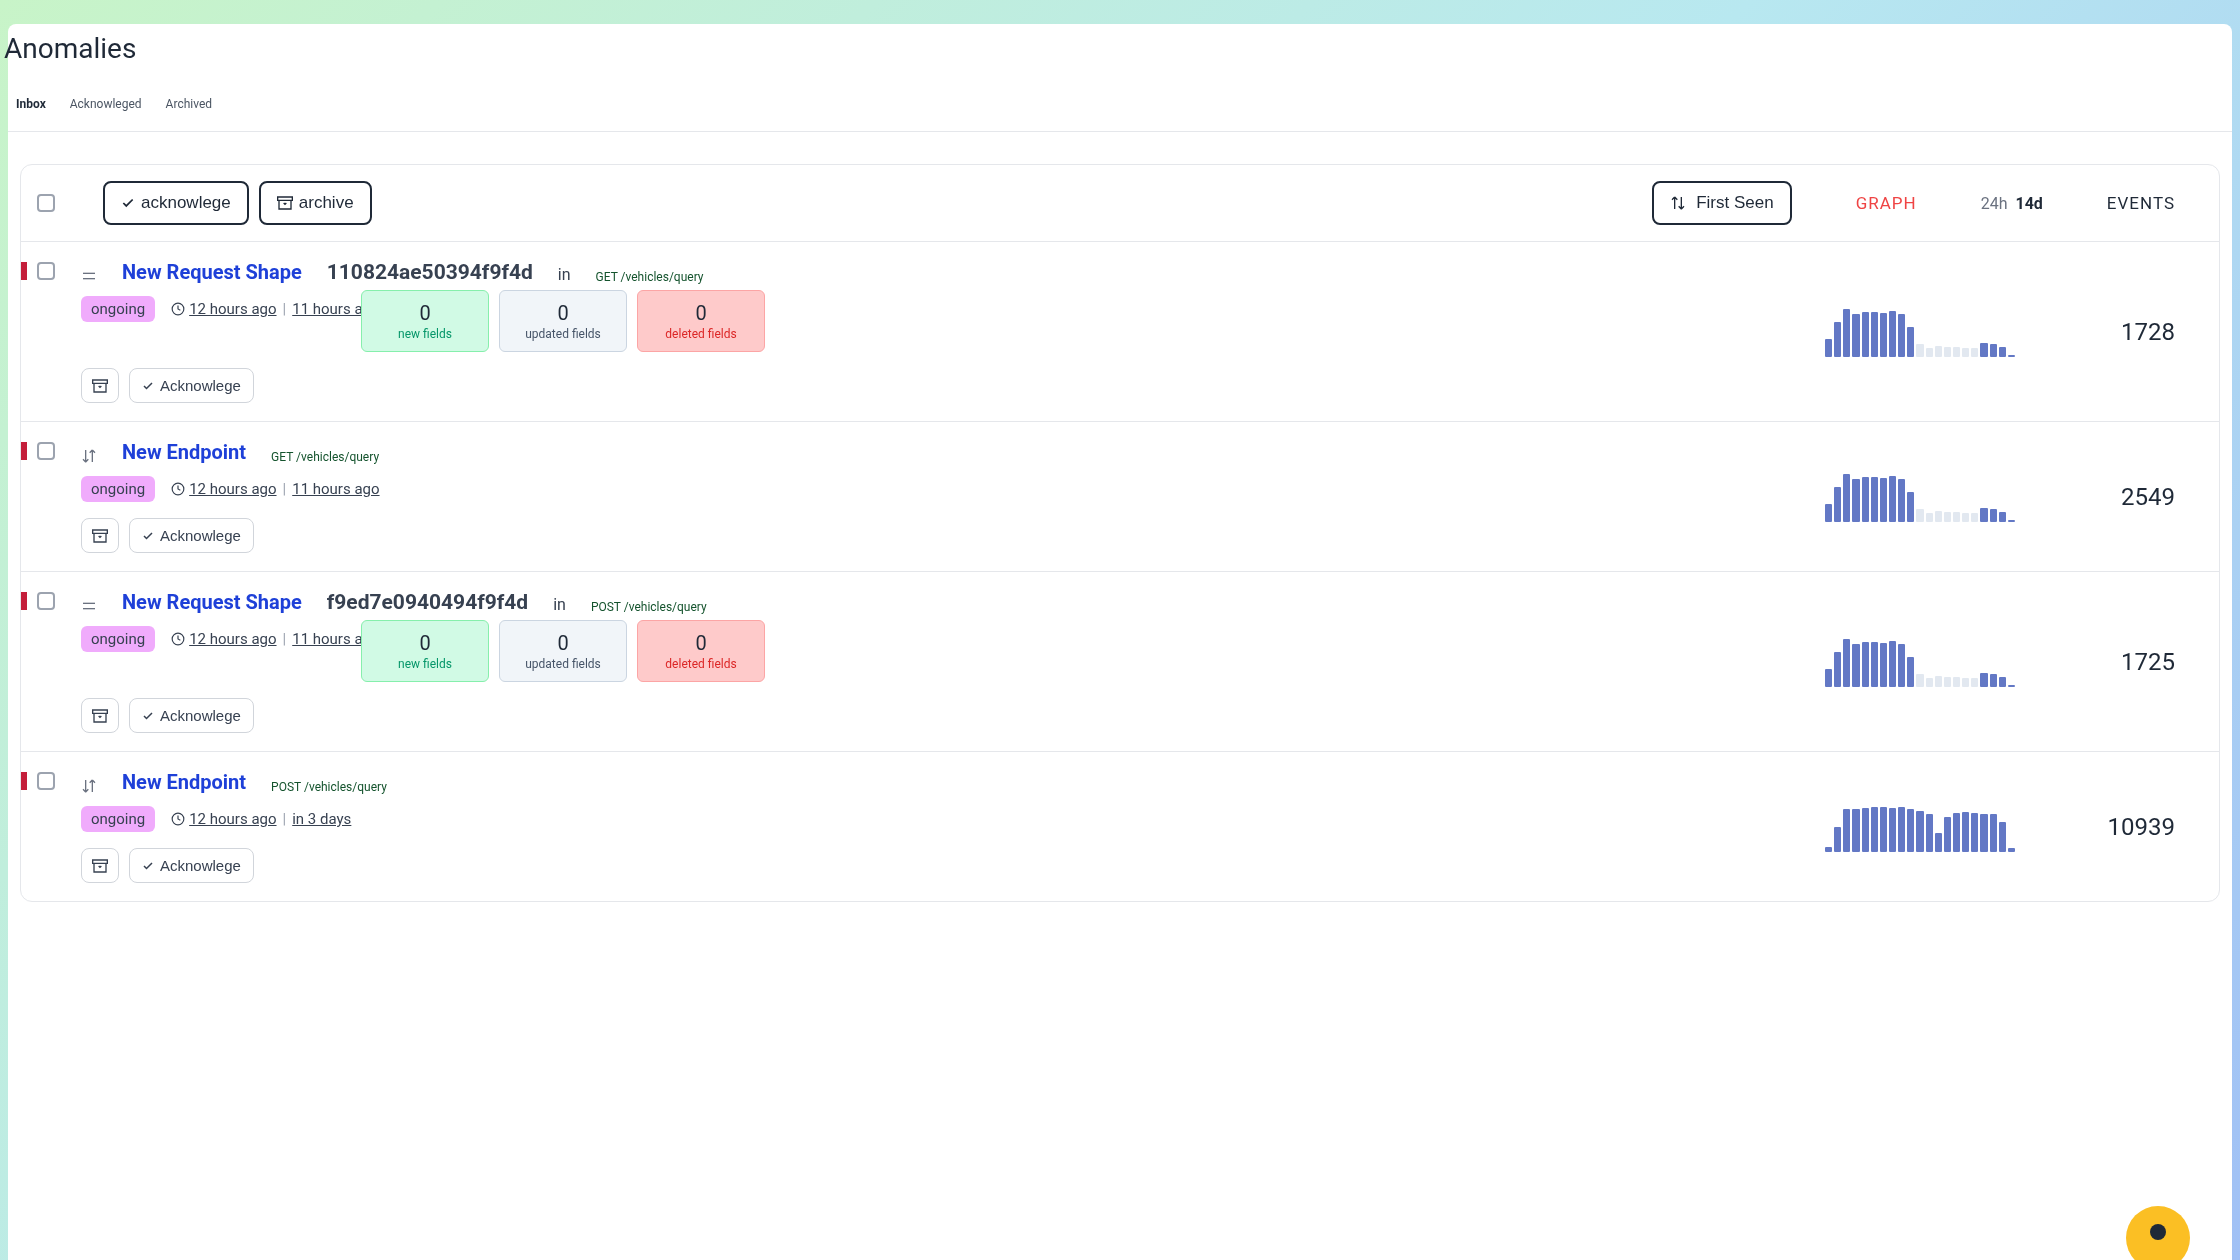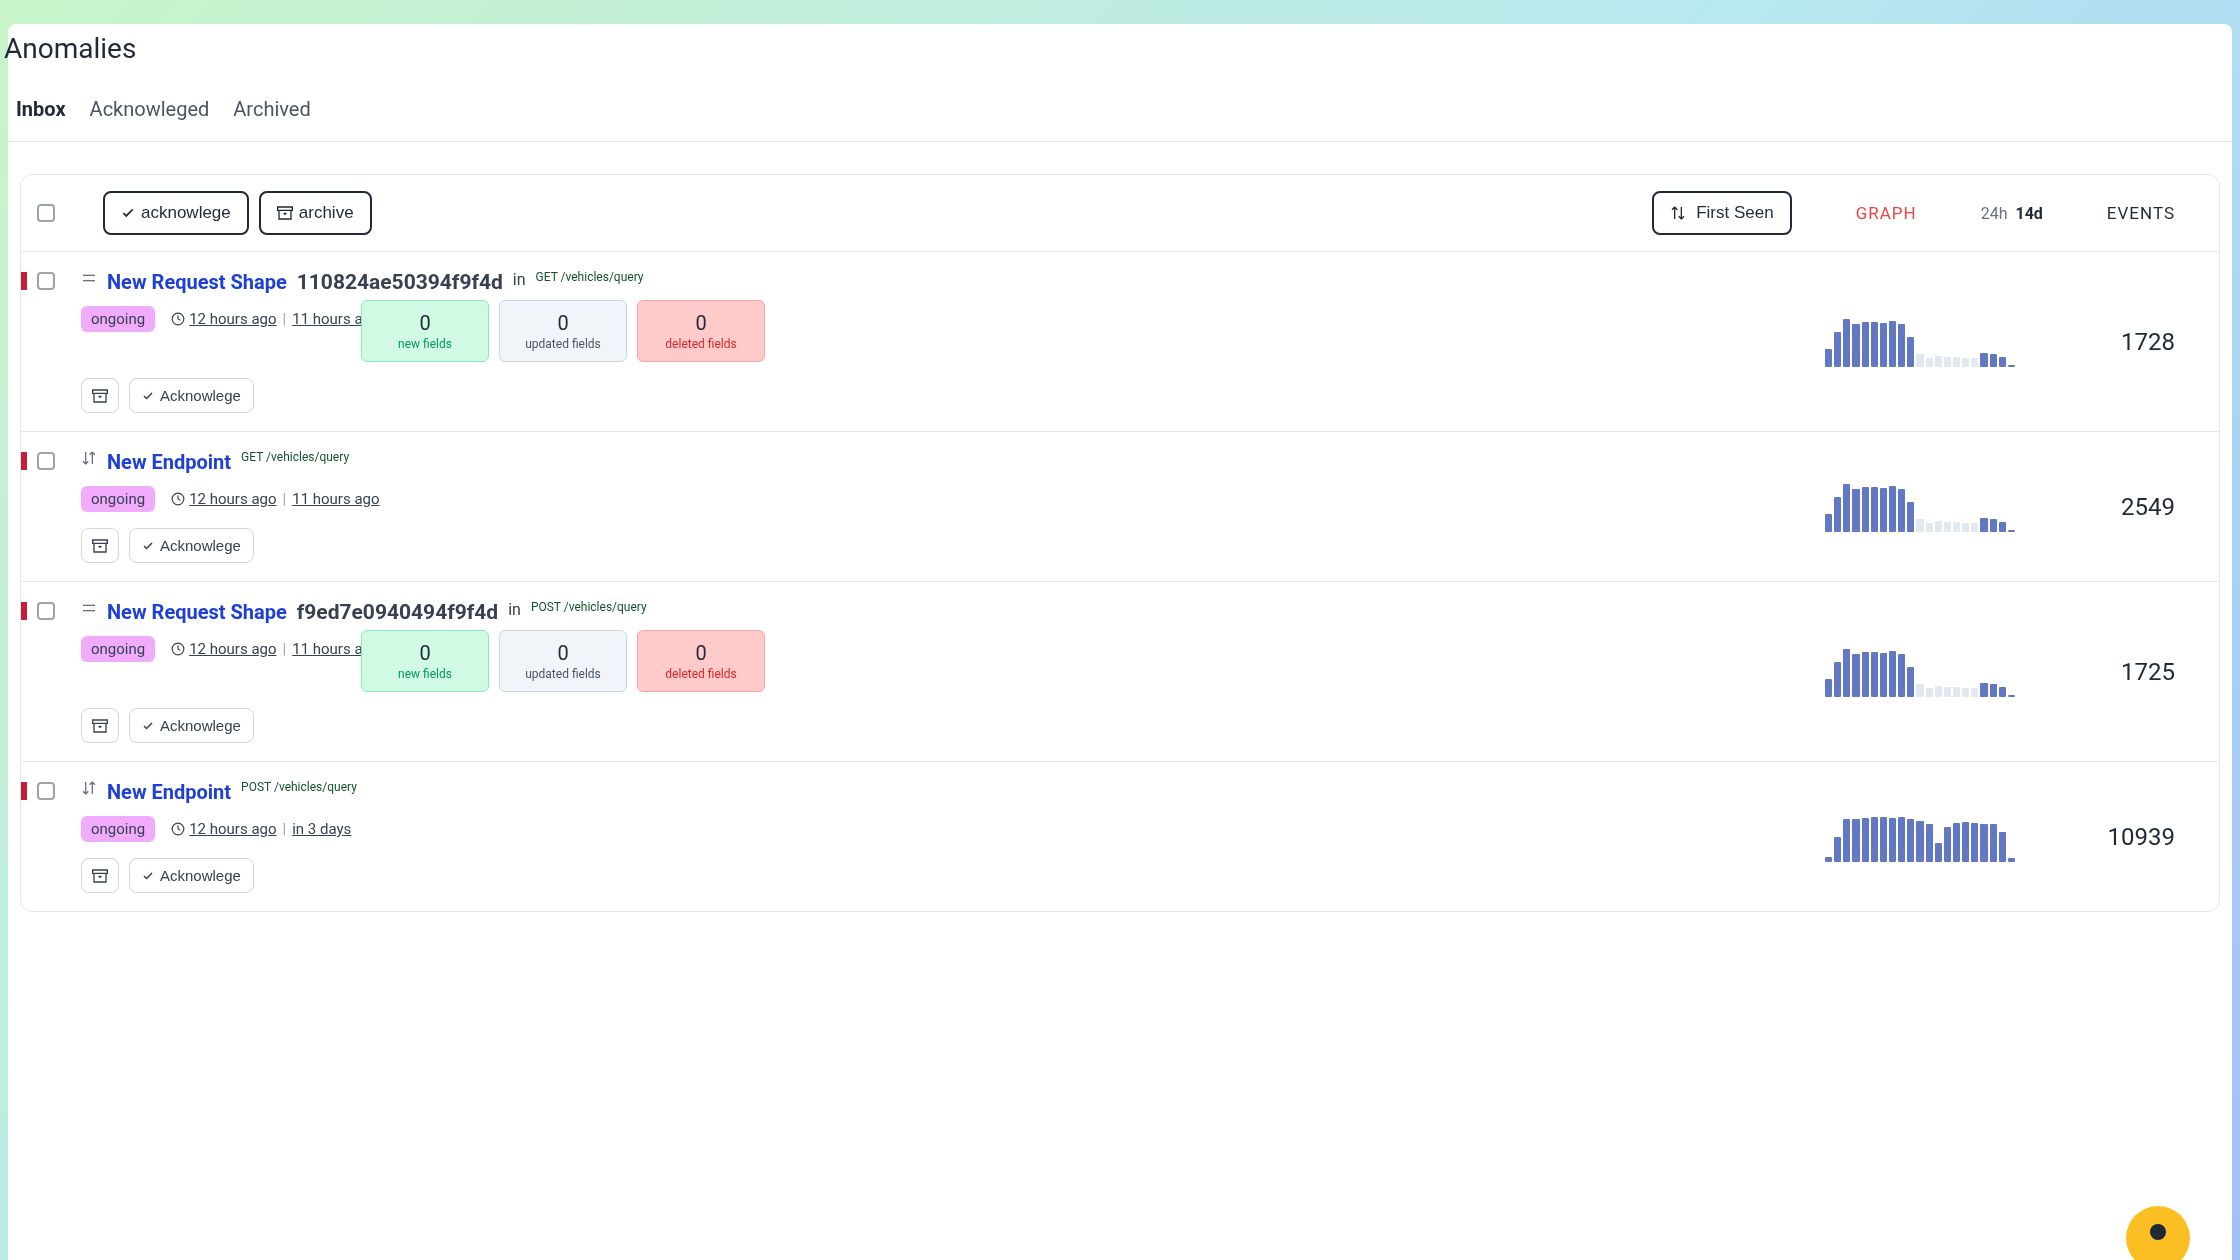--- a/index.html
+++ b/index.html
@@ -26,21 +26,21 @@
       padding: 8px 0 0 0;
       margin-left: -4px;
     }
     .tabs {
       display: flex;
       gap: 24px;
       padding: 32px 8px 16px 8px;
       border-bottom: 1px solid #e5e7eb;
     }
     .tab {
-      font-size: 20px;
+      font-size: 12px;
       color: #4b5563;
       cursor: pointer;
       padding-bottom: 4px;
     }
     .tab.active {
       font-weight: 700;
       color: #1f2937;
     }
     .list-container {
       margin: 32px 12px 0 12px;
@@ -160,22 +160,22 @@
       padding-top: 2px;
     }
     .row-main {
       flex: 1;
       display: flex;
       flex-direction: column;
       gap: 12px;
     }
     .title-line {
       display: flex;
-      align-items: flex-start;
-      gap: 10px;
+      align-items: flex-end;
+      gap: 25px;
     }
     .type-icon {
       color: #6b7280;
     }
     .anomaly-title {
       font-size: 20px;
       font-weight: 700;
       color: #1e40d8;
       cursor: pointer;
     }

